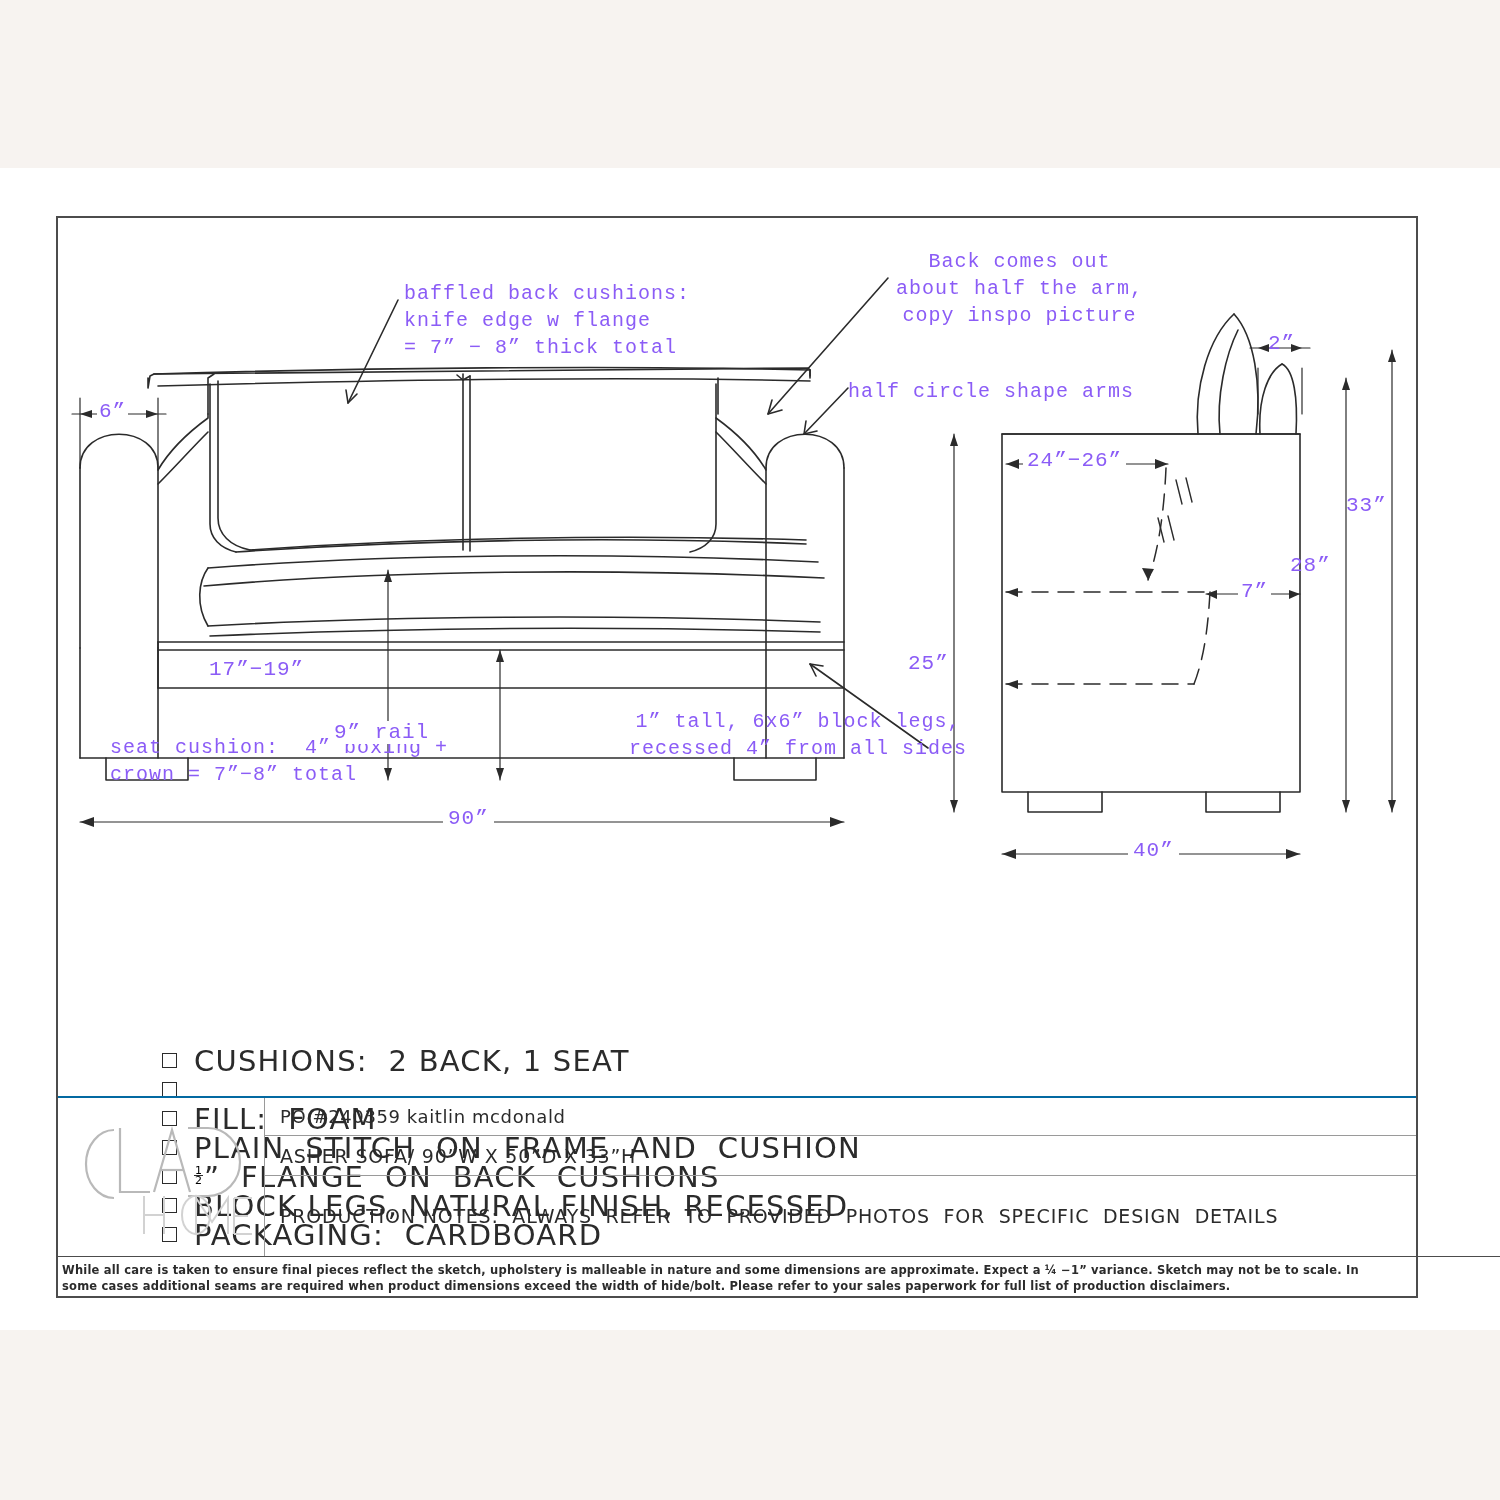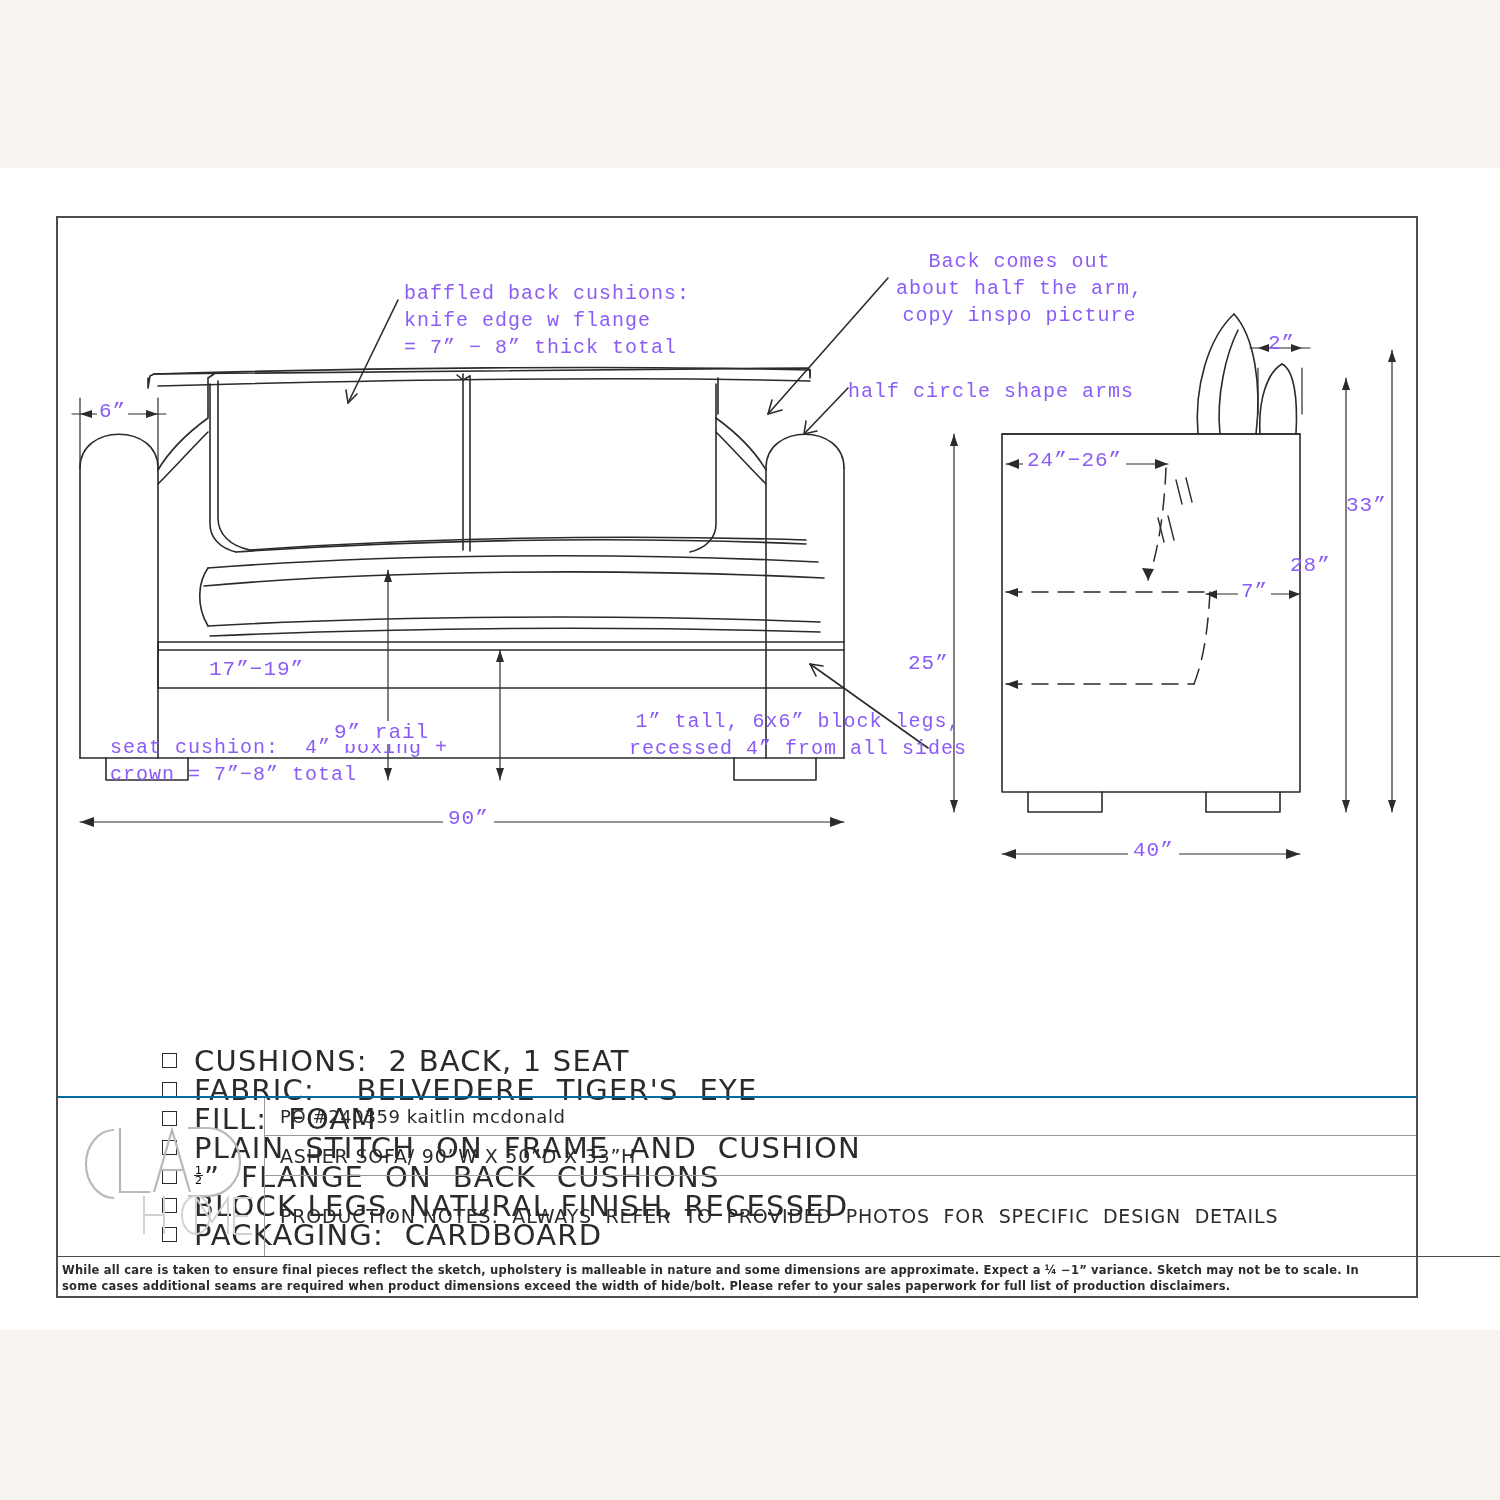--- a/index.html
+++ b/index.html
@@ -343,21 +343,20 @@
 
     <div class="cad dimtxt" style="left:1070px; top:621px; background:#fff; padding:0 5px;">40”</div>
 
     <div id="checklist">
       <div class="cl-row">
         <span class="cl-box"></span>
         <span class="cl-label">CUSHIONS:  2 BACK, 1 SEAT</span>
       </div>
       <div class="cl-row">
         <span class="cl-box"></span>
-        <span class="cl-label">FABRIC:    BELVEDERE  TIGER'S  EYE</span>
       </div>
       <div class="cl-row">
         <span class="cl-box"></span>
         <span class="cl-label">FILL:  FOAM</span>
       </div>
       <div class="cl-row">
         <span class="cl-box"></span>
         <span class="cl-label">PLAIN  STITCH  ON  FRAME  AND  CUSHION</span>
       </div>
       <div class="cl-row">

